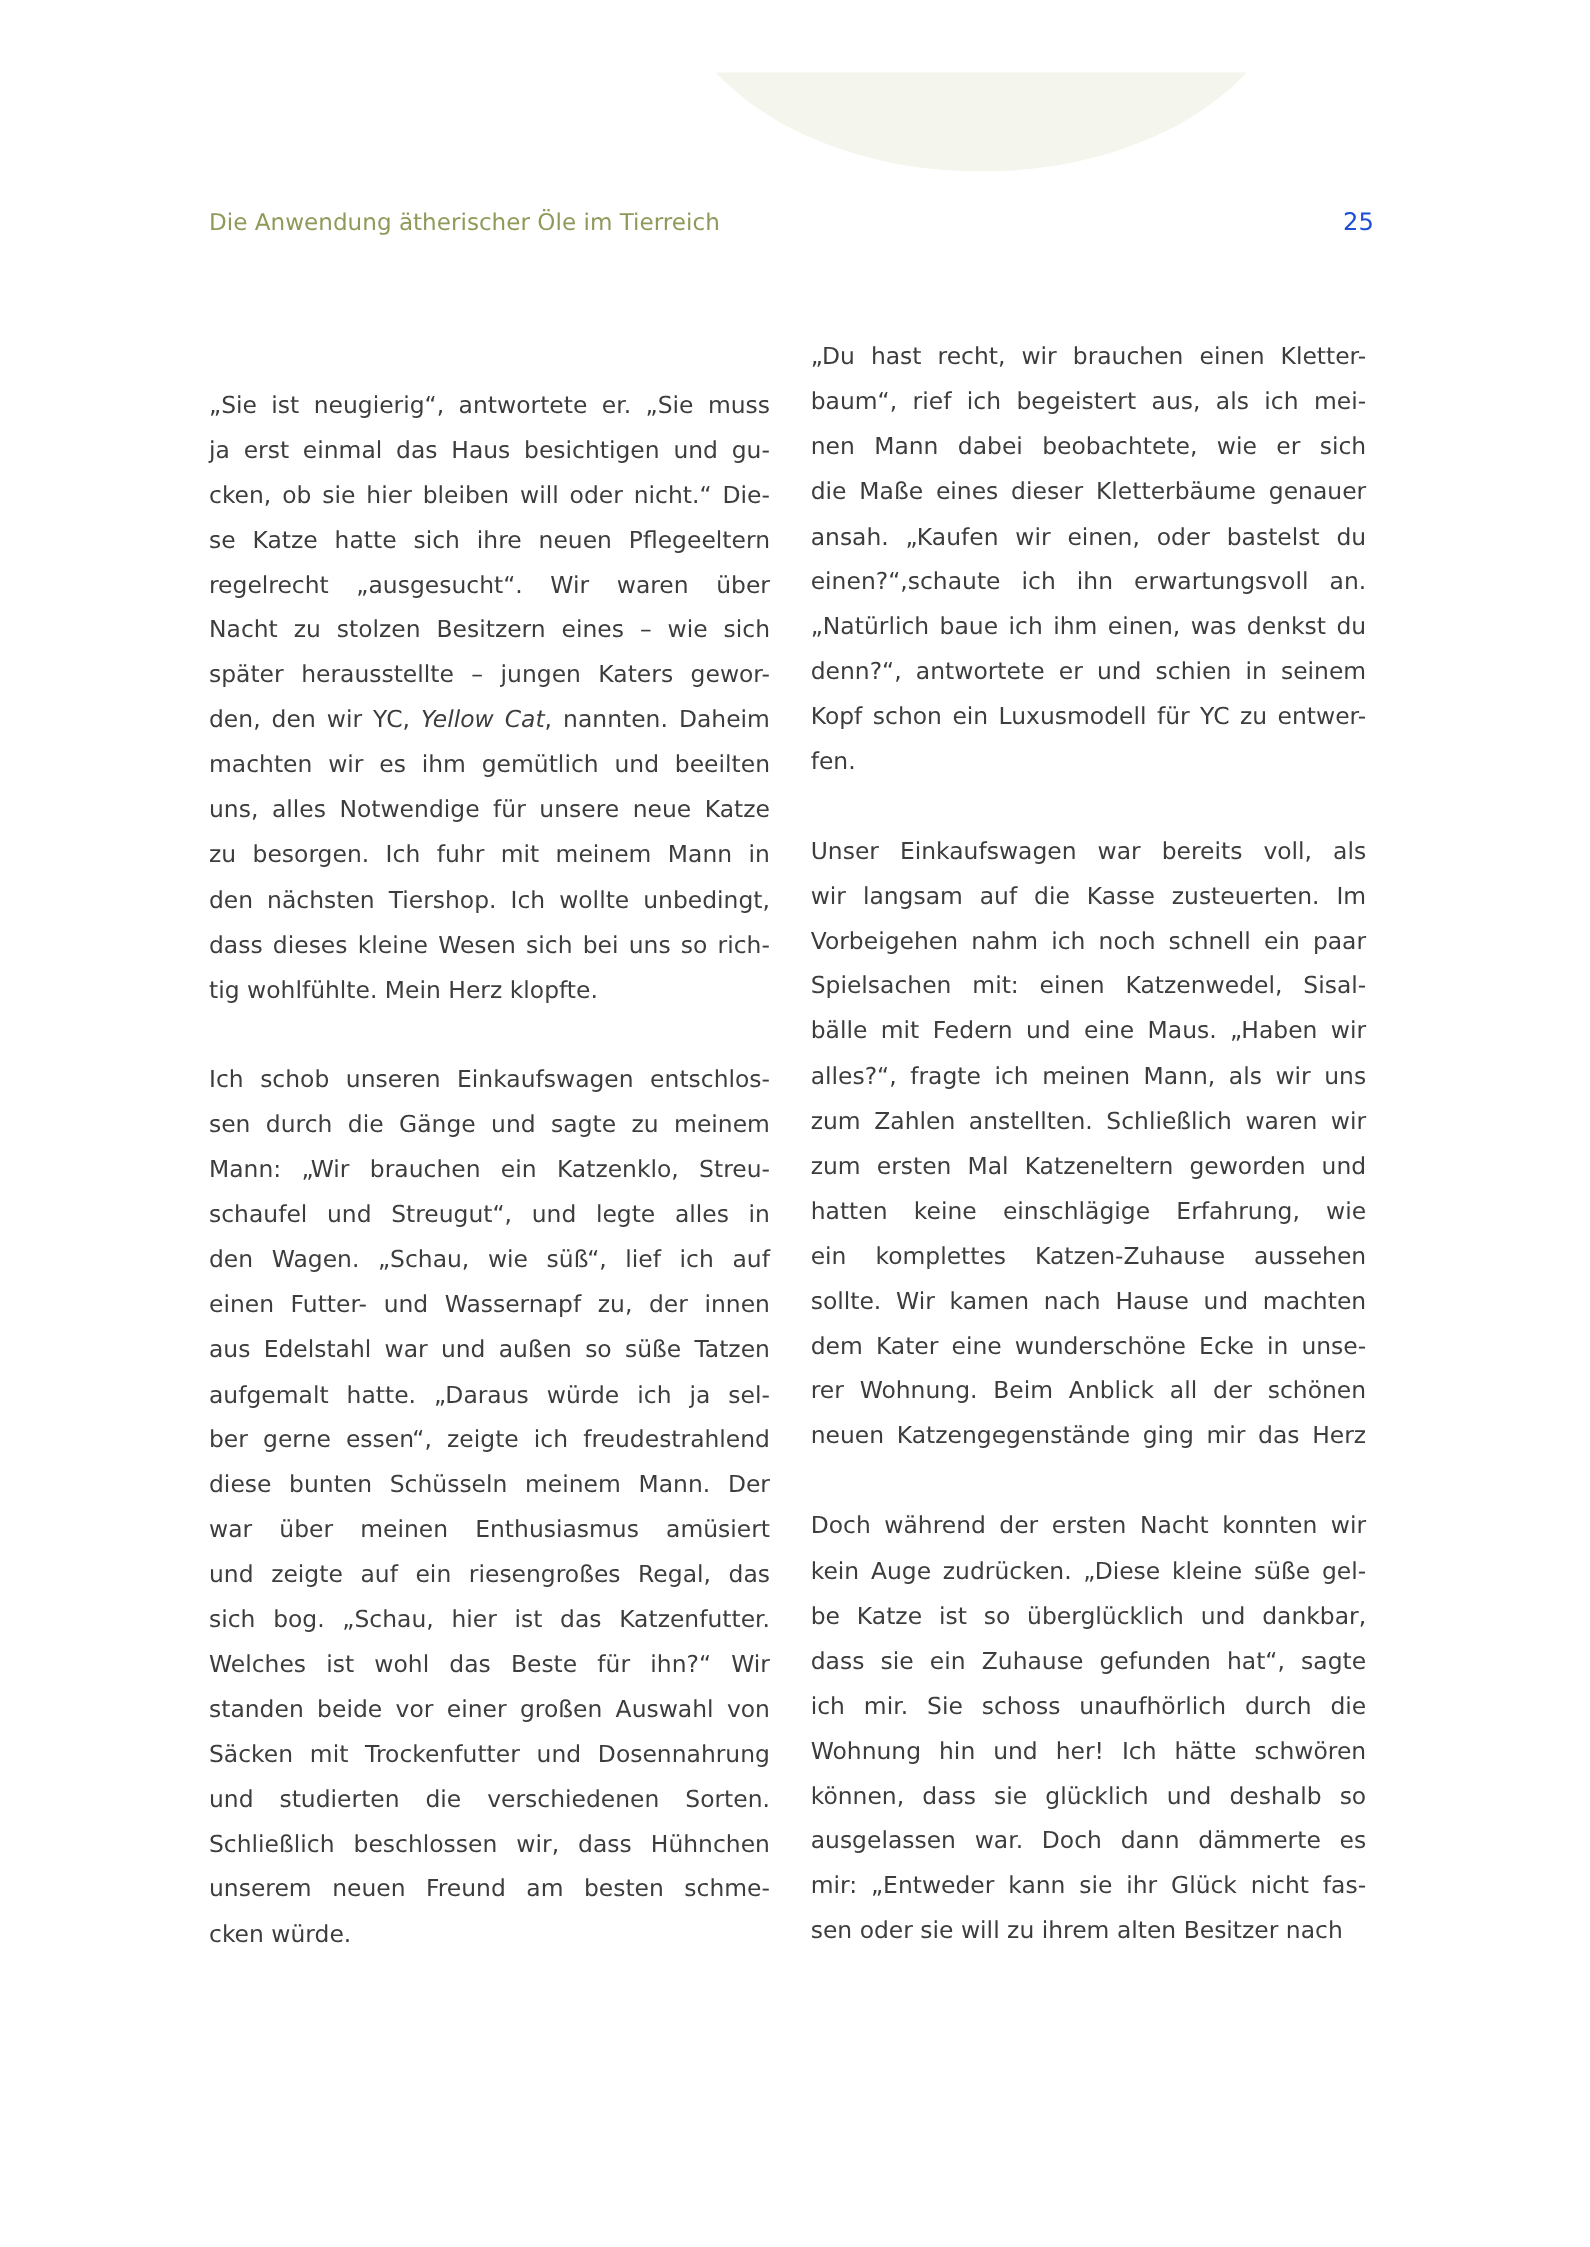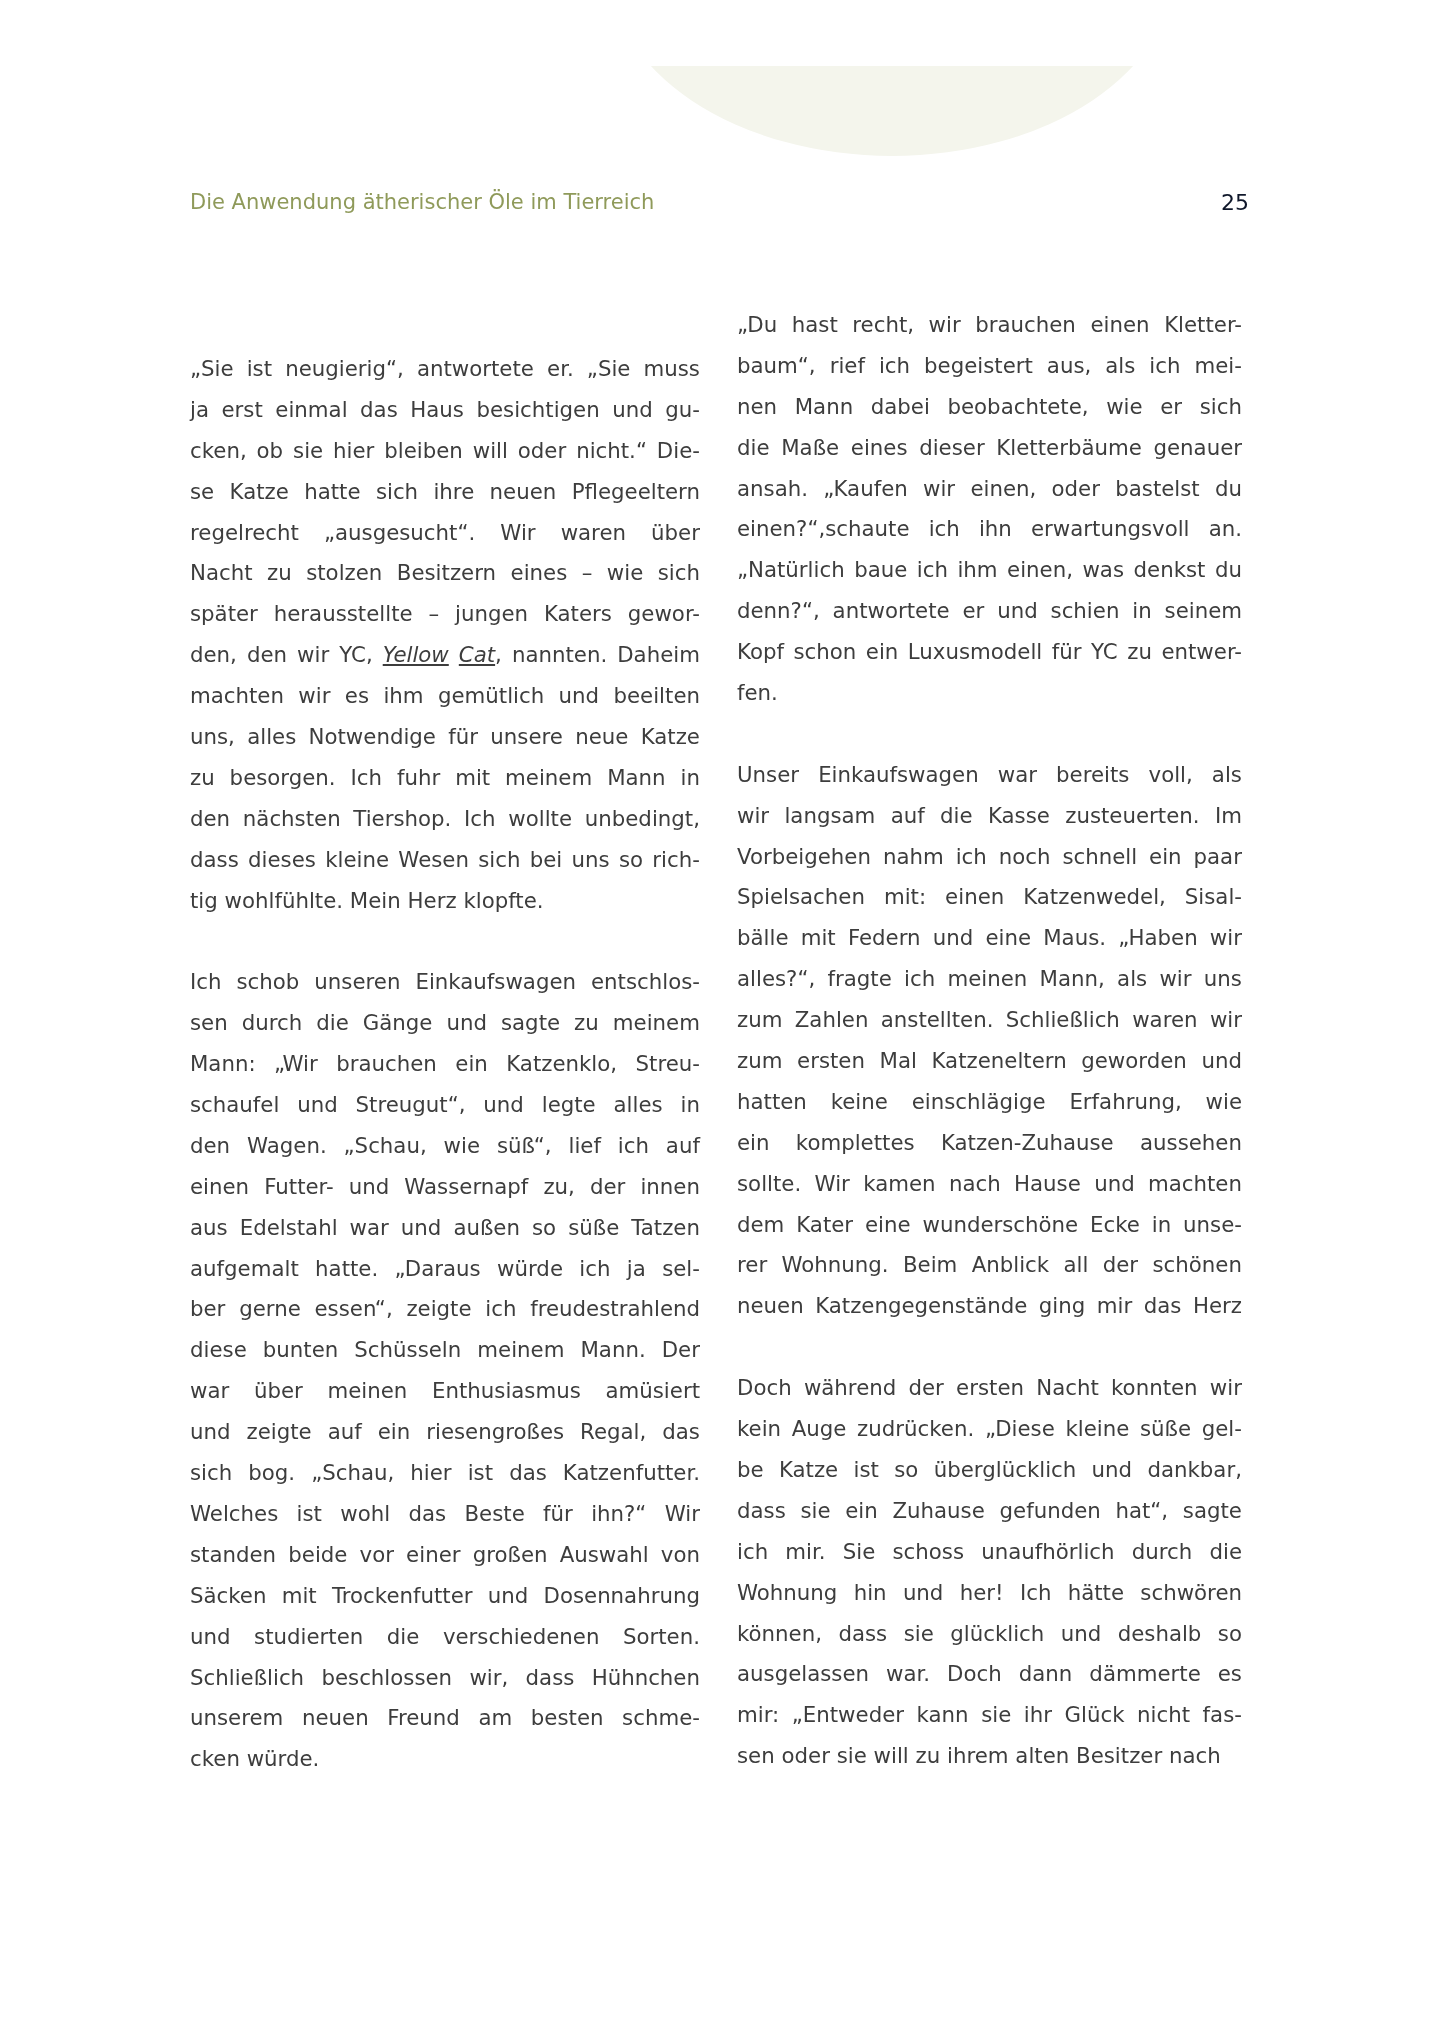--- a/index.html
+++ b/index.html
@@ -10,37 +10,37 @@
   .deco-arc {
     position: absolute; left: 609px; top: -222px; width: 566px; height: 378px;
     border-radius: 50%; background: #f4f5ec;
     clip-path: inset(288px 0 0 0);
   }
   .running-head {
     position: absolute; left: 190px; top: 190px; font-size: 21px; color: #8f9a5a;
     letter-spacing: 0px; font-family: "DejaVu Sans", sans-serif;
   }
   .page-number {
-    position: absolute; right: 196px; top: 190px; font-size: 22px; color: #0f172a;
+    position: absolute; right: 196px; top: 190px; font-size: 22px; color: #1d4ed8;
     font-family: "DejaVu Sans", sans-serif;
   }
   .column {
     position: absolute; top: 305px; width: 510px;
     font-size: 21.3px; line-height: 40.9px; color: #3d3d3d;
     text-align: justify;
     font-family: "DejaVu Sans", sans-serif;
   }
   .col-left { left: 190px; margin-top: 44px; }
   .col-right { left: 737px; width: 505px; }
   .line { display: block; white-space: nowrap; text-align-last: justify; height: 40.9px; }
   .line.last { text-align-last: left; }
   .gap { display: block; height: 40.9px; }
   .para { display: block; }
   .jl { display: flex; justify-content: space-between; }
-  em { font-style: italic; text-decoration: underline; }
+  em { font-style: italic; }
 </style>
 </head>
 <body>
 
 <div class="deco-arc"></div>
 
 <div class="running-head">Die Anwendung ätherischer Öle im Tierreich</div>
 <div class="page-number">25</div>
 
 <div class="column col-left">

